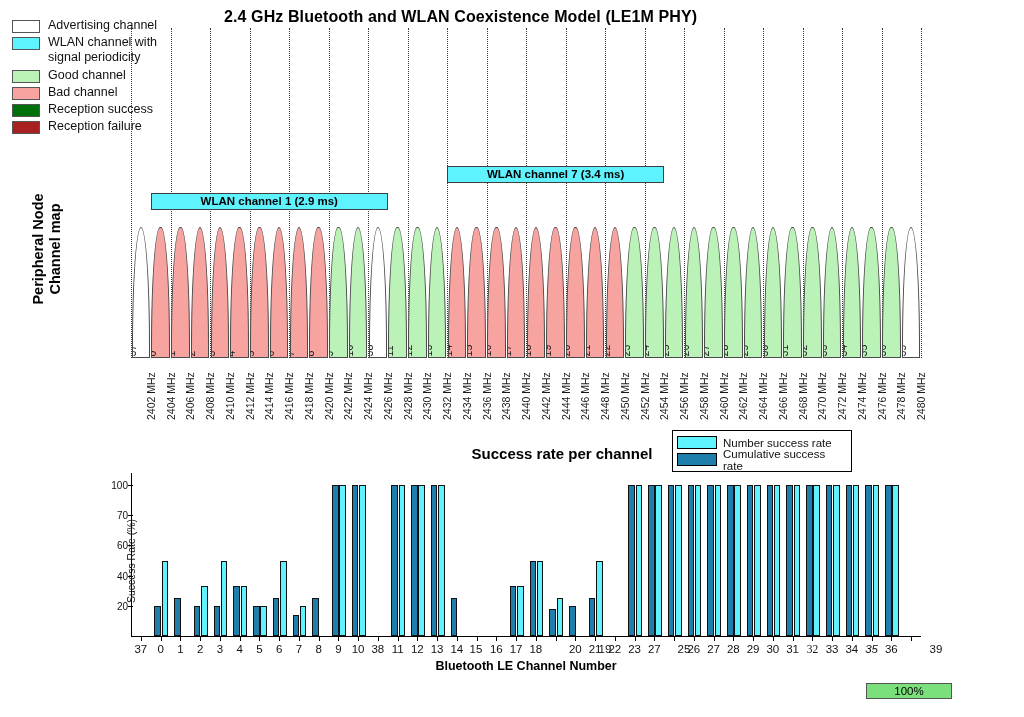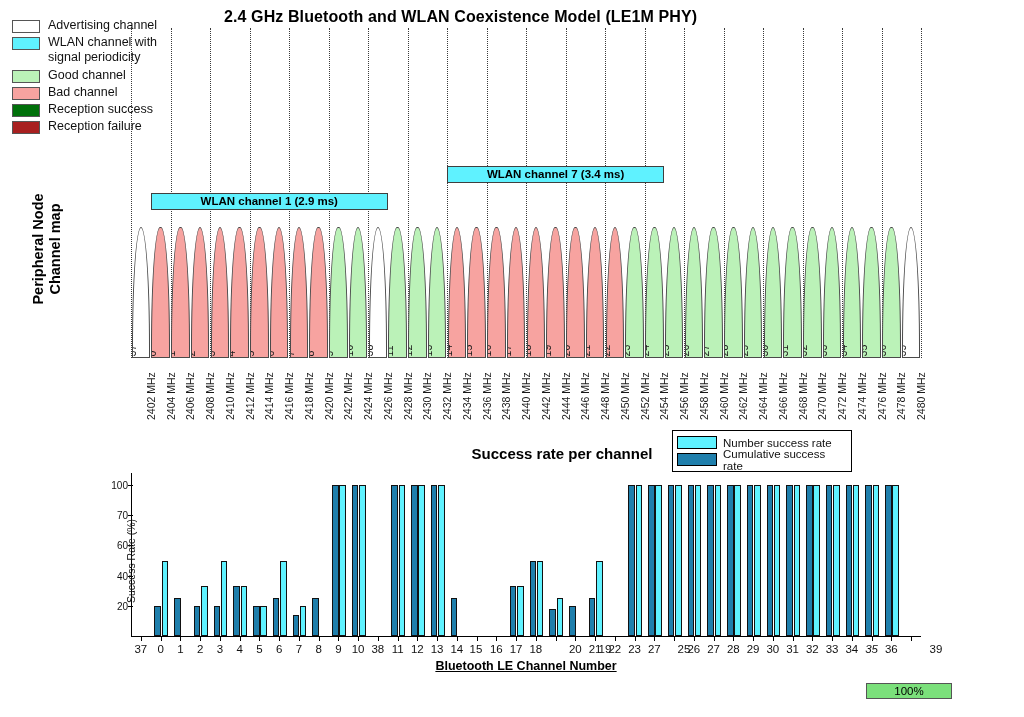--- a/index.html
+++ b/index.html
@@ -86,21 +86,21 @@
   .ytickmark{position:absolute;left:-4px;width:5px;height:1px;background:#000;}
   #sr-ylabel{
     left:56px;top:555px;width:150px;text-align:center;
     font-size:10.5px;transform:rotate(-90deg);transform-origin:center center;color:#111;
   }
   .bar{position:absolute;bottom:0;border:1px solid #111;box-sizing:border-box;}
   .bar.cum{background:#1F7FAC;}
   .bar.rec{background:#5FF2FF;}
   .xtick{position:absolute;top:0;width:1px;height:5px;background:#000;}
   .xlab{position:absolute;top:7px;font-size:11.5px;transform:translateX(-50%);color:#111;white-space:nowrap;}
-  #sr-xlabel{left:131px;top:659px;width:790px;text-align:center;font-size:12.5px;font-weight:bold;text-decoration:underline;}
+  #sr-xlabel{left:131px;top:659px;width:790px;text-align:center;font-size:12.5px;font-weight:bold;}
 
   
   #progress-box{
     left:866px;top:683px;width:86px;height:16px;background:#7BE07B;
     border:1px solid #555;box-sizing:border-box;text-align:center;
     font-size:11.5px;line-height:14px;color:#000;
   }
 </style>
 </head>
 <body>
@@ -483,21 +483,21 @@
     <div class="xlab" style="left: 582.625px;">27</div>
     <div class="xtick" style="left: 602.375px;"></div>
     <div class="xlab" style="left: 602.375px;">28</div>
     <div class="xtick" style="left: 622.125px;"></div>
     <div class="xlab" style="left: 622.125px;">29</div>
     <div class="xtick" style="left: 641.875px;"></div>
     <div class="xlab" style="left: 641.875px;">30</div>
     <div class="xtick" style="left: 661.625px;"></div>
     <div class="xlab" style="left: 661.625px;">31</div>
     <div class="xtick" style="left: 681.375px;"></div>
-    <div class="xlab" style="left: 681.375px;">32</div>
+    <div class="xlab" style="left: 681.375px; font-family: Liberation Serif, serif;">32</div>
     <div class="xtick" style="left: 701.125px;"></div>
     <div class="xlab" style="left: 701.125px;">33</div>
     <div class="xtick" style="left: 720.875px;"></div>
     <div class="xlab" style="left: 720.875px;">34</div>
     <div class="xtick" style="left: 740.625px;"></div>
     <div class="xlab" style="left: 740.625px; font-style: italic;">35</div>
     <div class="xtick" style="left: 760.375px;"></div>
     <div class="xlab" style="left: 760.375px;">36</div>
     <div class="xtick" style="left: 780.125px;"></div>
     <div class="xlab" style="left: 805px;">39</div>

